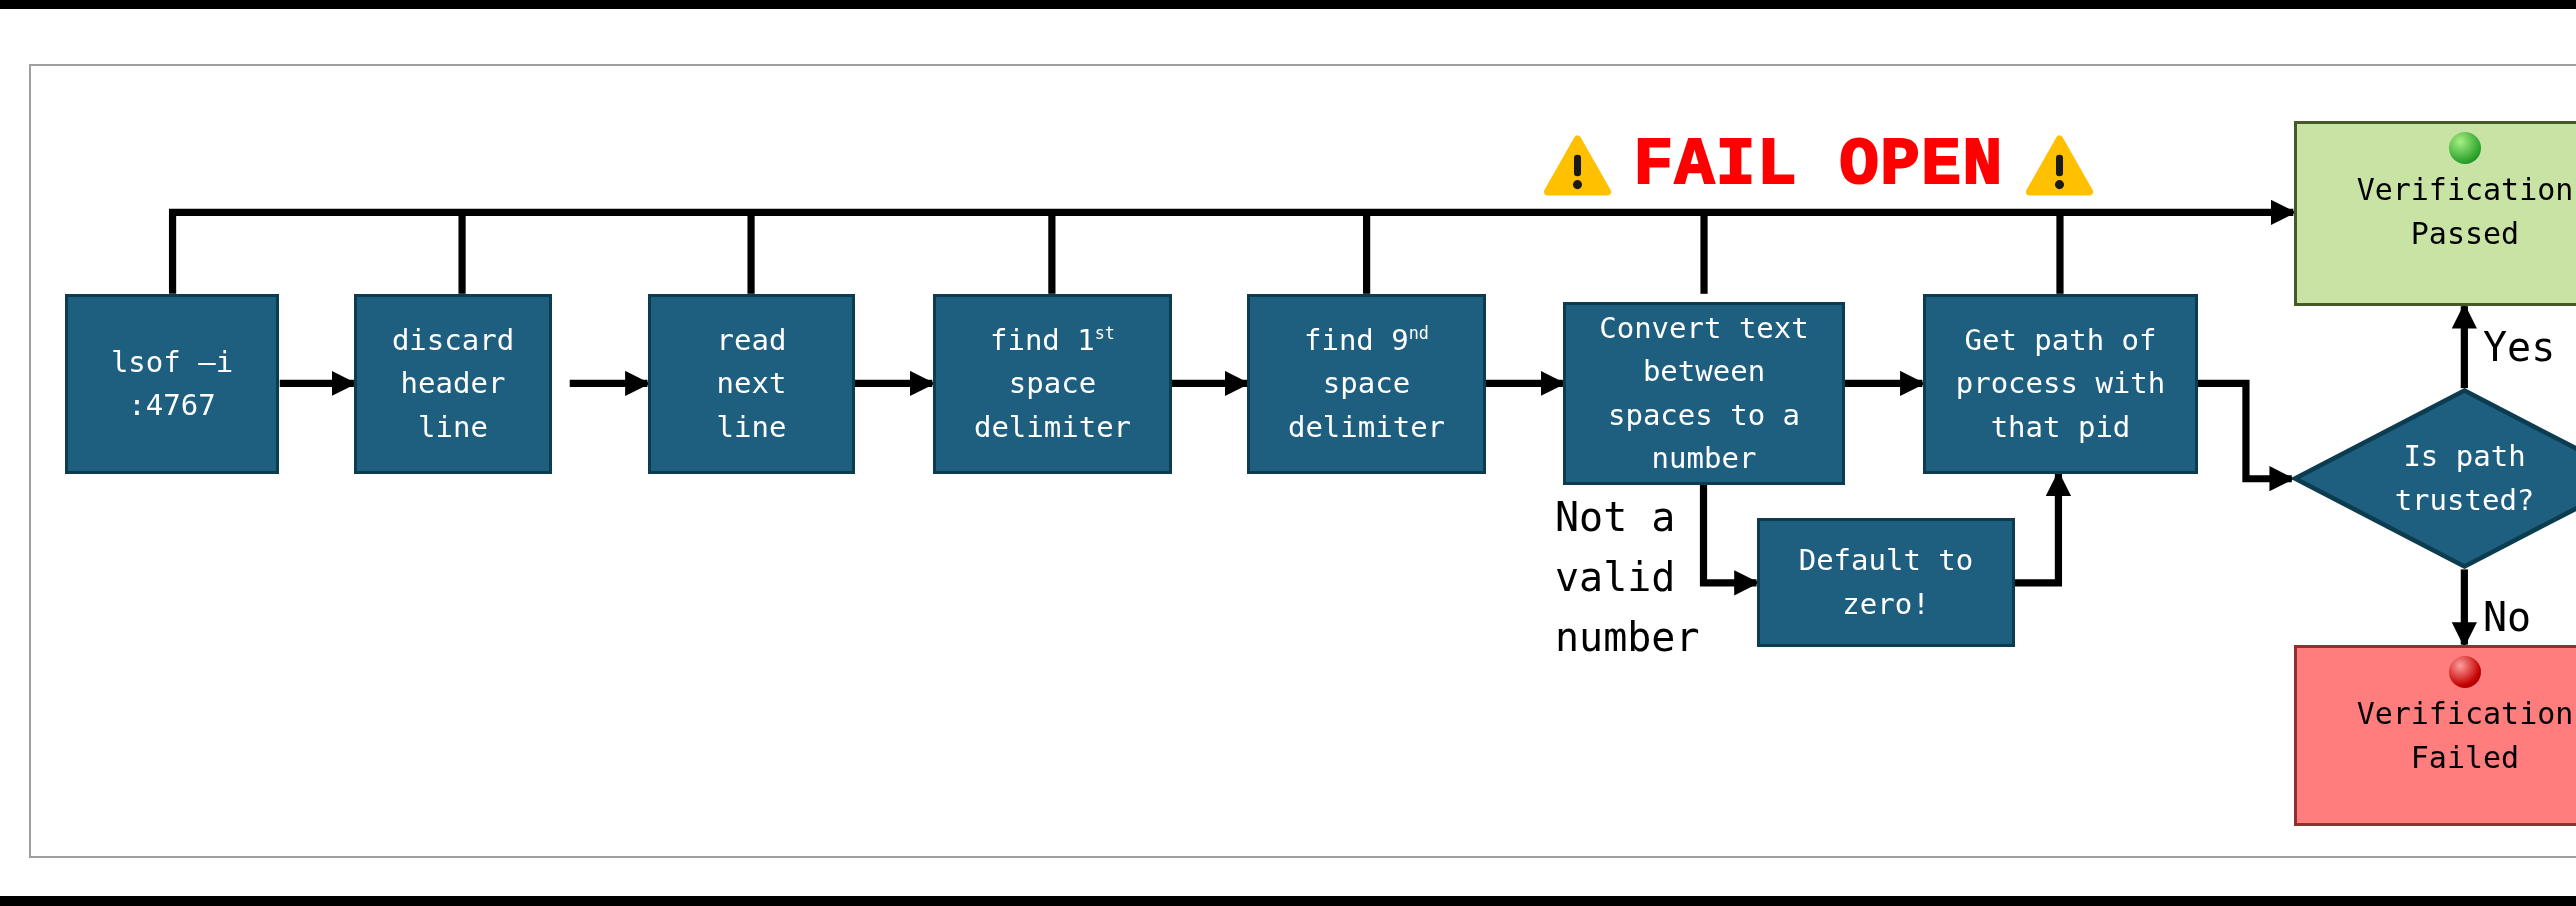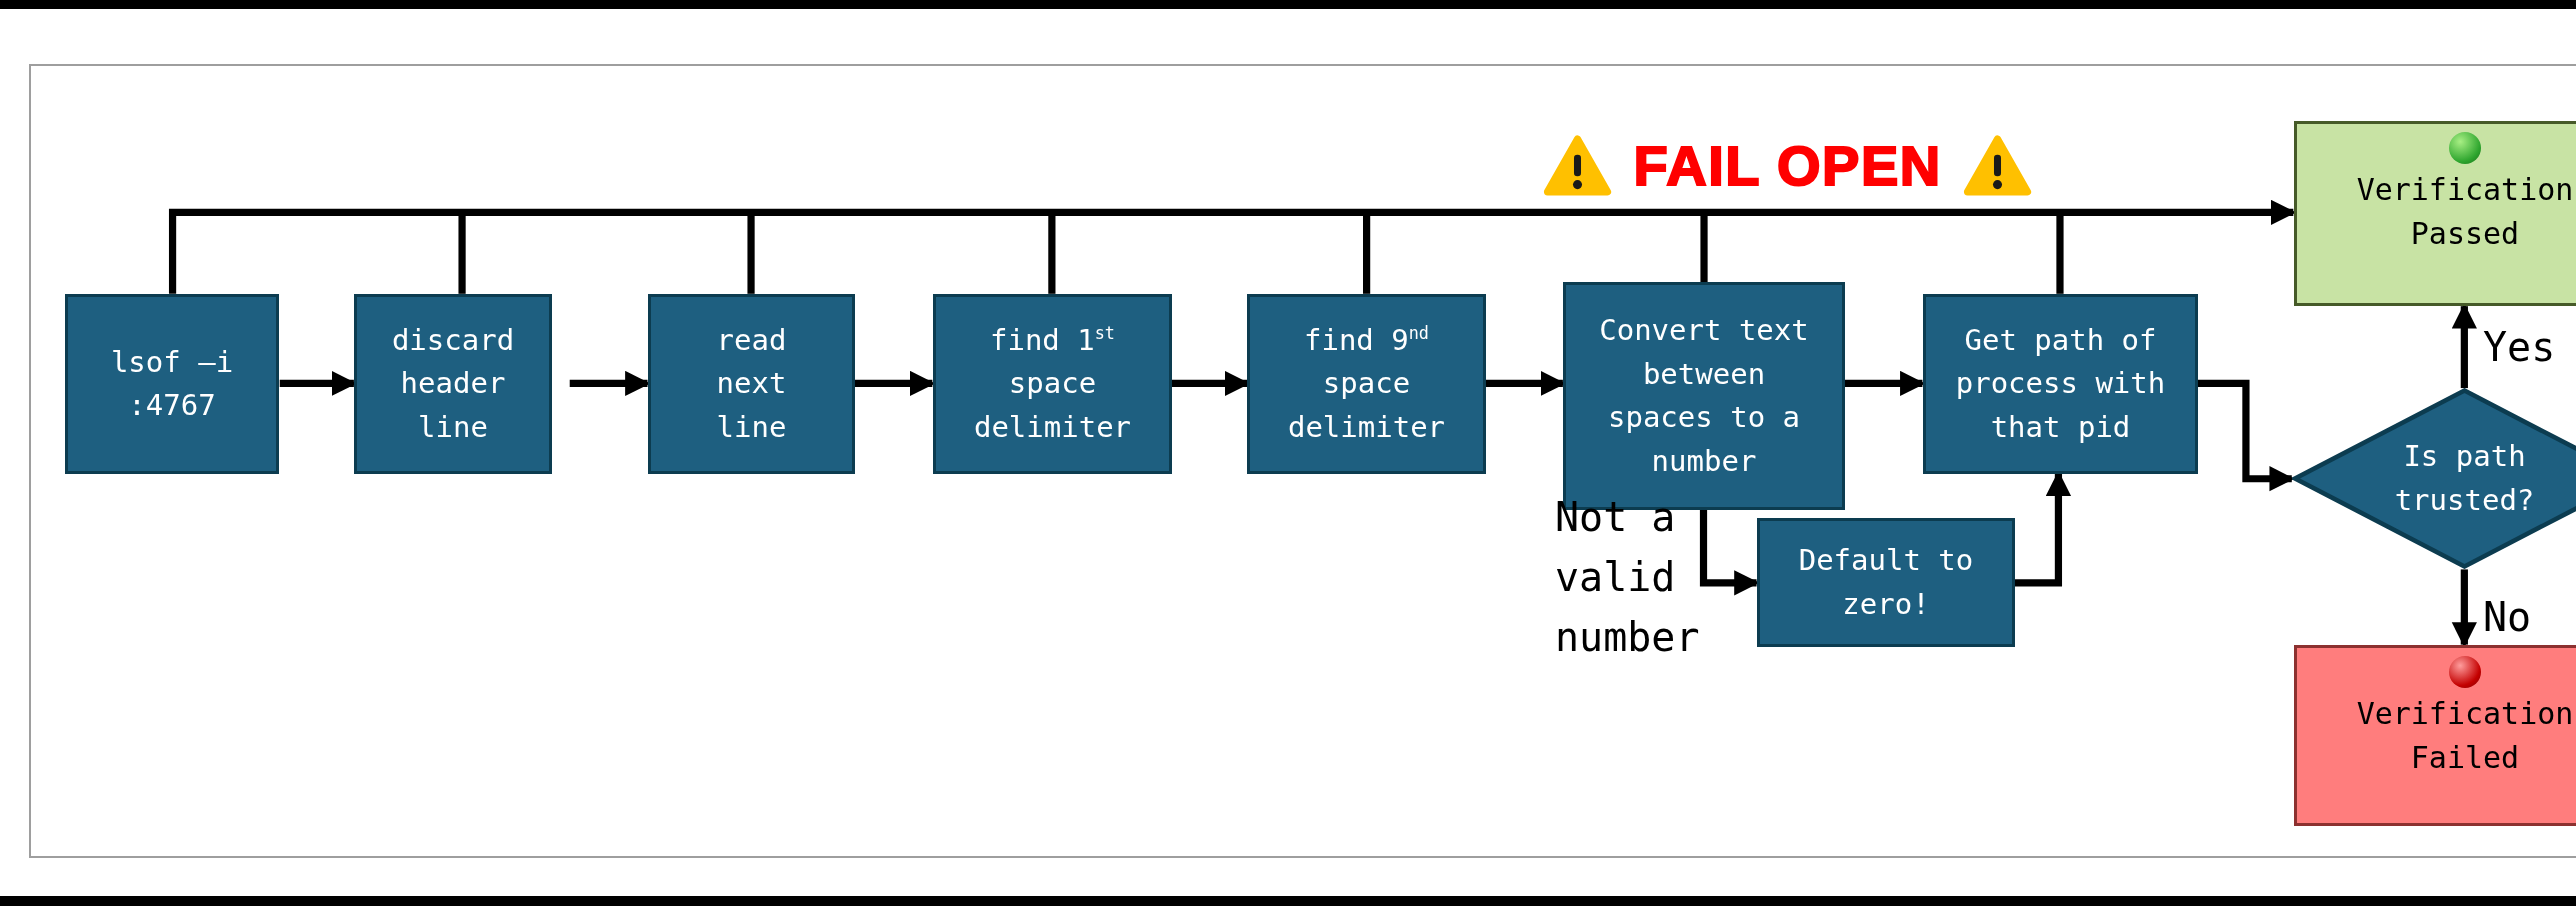--- a/index.html
+++ b/index.html
@@ -41,21 +41,21 @@
   .sphere { width:32px; height:32px; border-radius:50%; margin-bottom:4.1px; }
   .sphere-green { background:radial-gradient(circle at 35% 30%, #a8ef84, #2fa62f 65%, #156e15); }
   .sphere-red   { background:radial-gradient(circle at 35% 30%, #ff9d9d, #c40000 65%, #7d0000); }
 
   .edge-label { position:absolute; color:#000000; font-size:40px; line-height:1.5; white-space:nowrap; }
   .lbl-yes { left:2483px; top:317px; }
   .lbl-no  { left:2483px; top:587px; }
   .lbl-notvalid { left:1555px; top:487px; text-align:left; }
 
   .failopen { position:absolute; left:1543px; top:121px; height:90px; display:flex; align-items:center; gap:21.6px; }
-  .failopen-text { font-family:Liberation Sans, sans-serif; font-weight:bold; font-size:56px;
+  .failopen-text { font-family:Liberation Mono, monospace; font-weight:bold; font-size:66px;
                    color:var(--fail_open_color,#FF0000); line-height:1; letter-spacing:1.5px;
                    -webkit-text-stroke:2.1px currentColor; }
   .warn { width:69px; height:62px; }
 </style>
 </head>
 <body>
 
 <div class="canvas">
 
   <div class="bar bar-top"></div>
@@ -118,21 +118,21 @@
     <div class="ln">space</div>
     <div class="ln">delimiter</div>
   </div>
 
   <div class="node" style="left:1247px;top:294px;width:239px;height:180px">
     <div class="ln"><span>find 9</span><sup>nd</sup></div>
     <div class="ln">space</div>
     <div class="ln">delimiter</div>
   </div>
 
-  <div class="node" style="left:1563px;top:282px;width:282px;height:228px">
+  <div class="node" style="left:1563px;top:302px;width:282px;height:183px">
     <div class="ln">Convert text</div>
     <div class="ln">between</div>
     <div class="ln">spaces to a</div>
     <div class="ln">number</div>
   </div>
 
   <div class="node" style="left:1923px;top:294px;width:275px;height:180px">
     <div class="ln">Get path of</div>
     <div class="ln">process with</div>
     <div class="ln">that pid</div>

